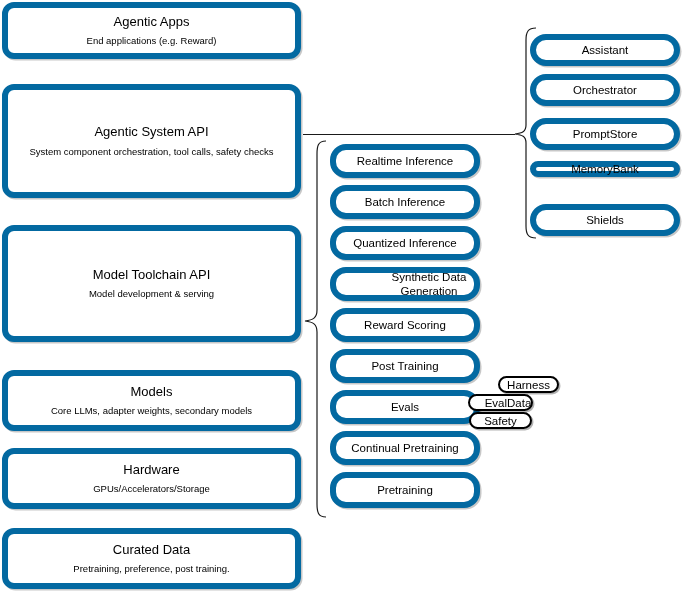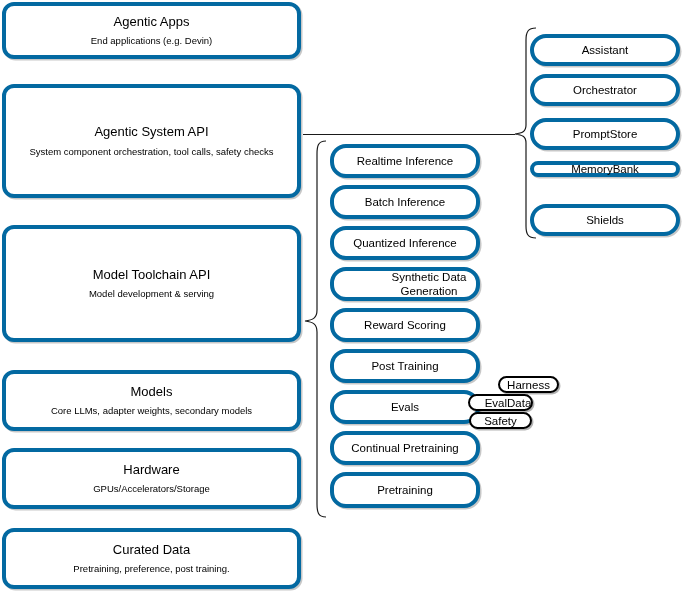--- a/index.html
+++ b/index.html
@@ -18,21 +18,21 @@
     height: 591px;
     background: #ffffff;
     overflow: hidden;
   }
 
   
   .box {
     position: absolute;
     box-sizing: border-box;
     background: #ffffff;
-    border: 4px solid #0369a1;
+    border: 6px solid #0369a1;
     border-radius: 9px;
     box-shadow: 1.5px 1.5px 0 rgba(0,0,0,0.22);
     display: flex;
     flex-direction: column;
     align-items: center;
     justify-content: center;
     text-align: center;
     line-height: 1.25;
   }
 
@@ -98,21 +98,21 @@
     stroke-width: 1.2;
   }
 </style>
 </head>
 <body>
 
 <div id="canvas">
 
   <div class="box layer-box" style="left:2px; top:2px; width:299px; height:57px;">
     <div class="layer-title">Agentic Apps</div>
-    <div class="layer-sub">End applications (e.g. Devin)</div>
+    <div class="layer-sub">End applications (e.g. Reward)</div>
   </div>
 
   <div class="box layer-box" style="left:2px; top:84px; width:299px; height:114px;">
     <div class="layer-title">Agentic System API</div>
     <div class="layer-sub">System component orchestration, tool calls, safety checks</div>
   </div>
 
   <div class="box layer-box" style="left:2px; top:225px; width:299px; height:117px;">
     <div class="layer-title">Model Toolchain API</div>
     <div class="layer-sub">Model development &amp; serving</div>

